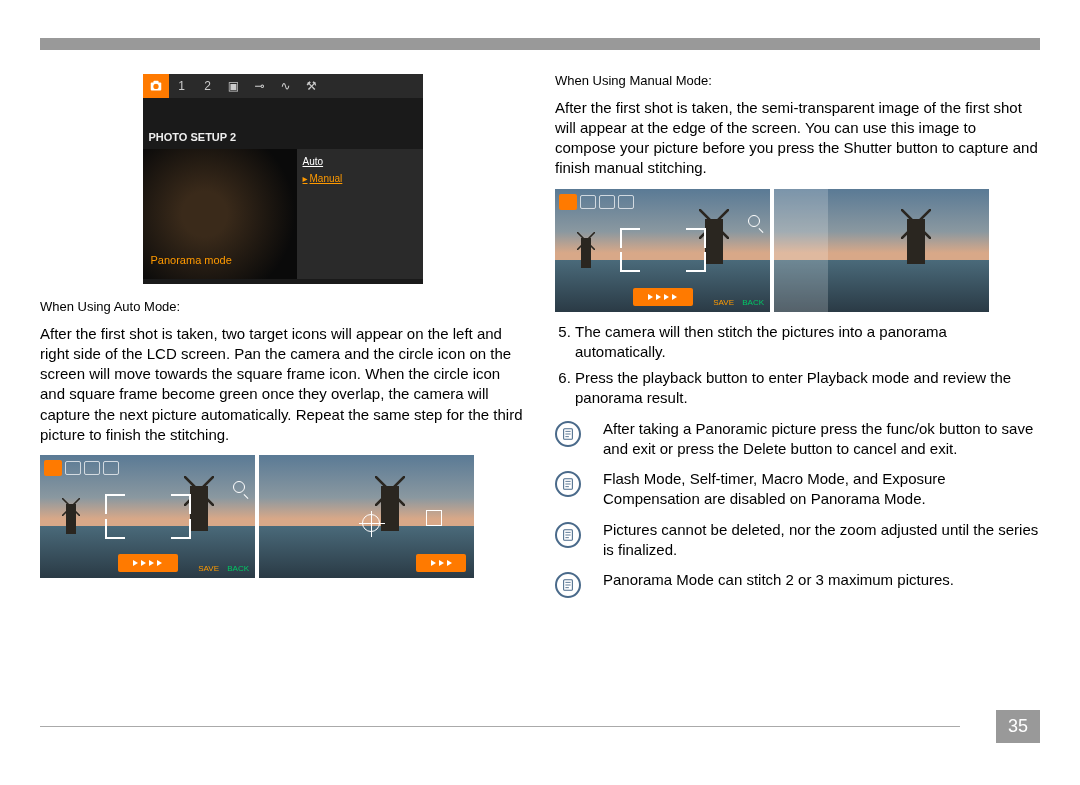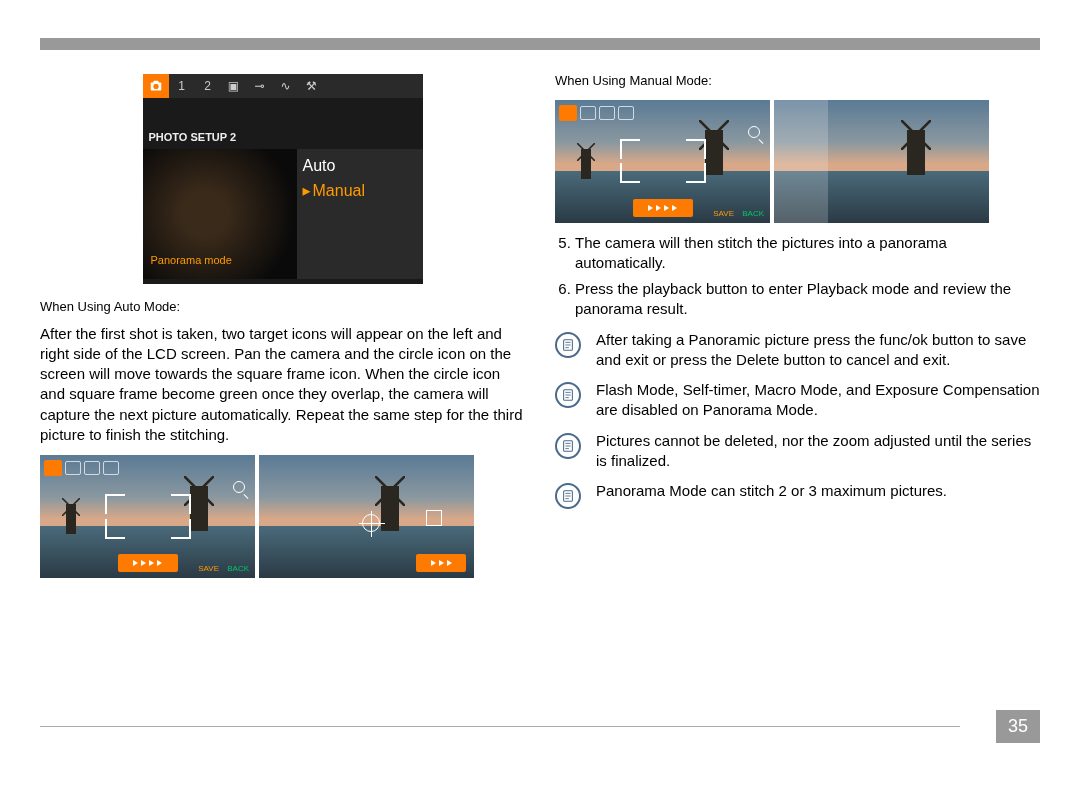--- a/index.html
+++ b/index.html
@@ -71,22 +71,23 @@
       position: relative;
       background: radial-gradient(circle at 40% 50%, #3a2a1a 20%, #0a0a0a 80%);
     }
     .menu-right {
       width: 45%;
       background: #2a2a2a;
       padding: 4px 6px;
     }
     .menu-opt {
       color: #fff;
-      font-size: 16px;
+      font-size: 10px;
       padding: 2px 0;
+      text-decoration: underline;
     }
     .menu-opt.sel {
       color: #ff9a00;
     }
     .menu-opt.sel::before { content: "▸"; margin-right: 2px; }
     .menu-footer {
       position: absolute;
       bottom: 16px;
       left: 8px;
       right: 8px;
@@ -208,21 +209,21 @@
     .lbl-back { color: #00c864; }
     ol {
       padding-left: 20px;
       margin-bottom: 10px;
     }
     ol li {
       margin-bottom: 6px;
     }
     .note-row {
       display: flex;
-      gap: 15px;
+      gap: 22px;
       margin-bottom: 10px;
       align-items: flex-start;
     }
     .note-icon {
       flex-shrink: 0;
       width: 26px; height: 26px;
       border: 2px solid #4a6a8a;
       border-radius: 50%;
       display: flex;
       align-items: center;
@@ -348,20 +349,21 @@
             <div class="arrow-r"></div>
             <div class="arrow-r"></div>
         </div>
       </div>
     </div>
 
   </div>
 
   <div class="col">
     <div class="heading">When Using Manual Mode:</div>
+    <div class="body-text">After the first shot is taken, the semi-transparent image of the first shot will appear at the edge of the screen. You can use this image to compose your picture before you press the Shutter button to capture and finish manual stitching.</div>
 
     <div class="pano-pair">
       <div class="pano-shot">
         <div class="sky"></div>
           <div class="water"></div>
         <div class="windmill big"></div>
           <div class="windmill small"></div>
         <div class="overlay-top">
           <div class="icon-orange"></div>
           <div class="icon-top"></div>

